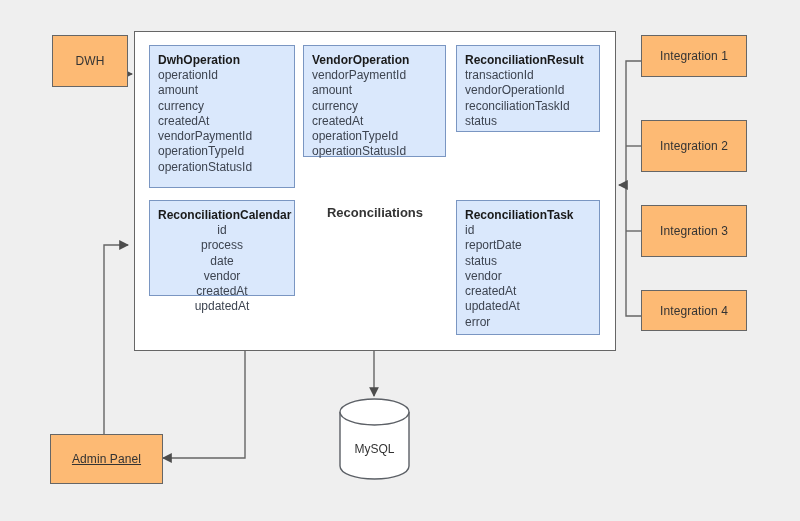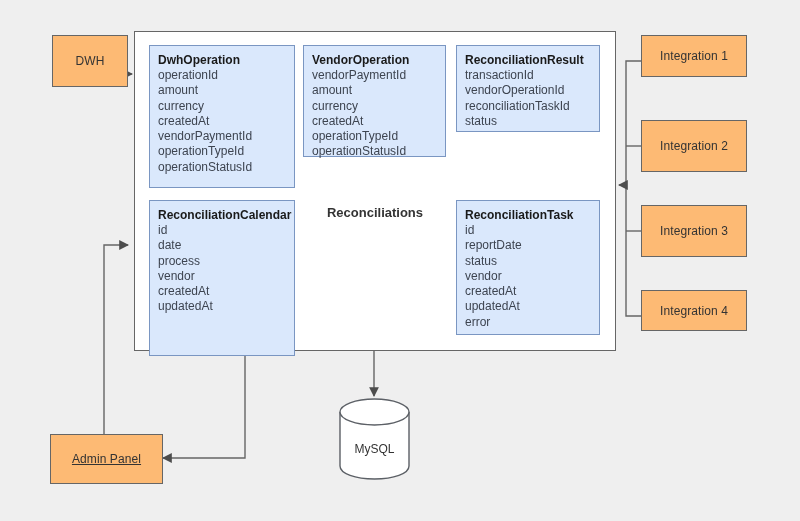--- a/index.html
+++ b/index.html
@@ -148,25 +148,25 @@
   </div>
 
   <div class="node entity" style="left:456px; top:45px; width:144px; height:87px;">
     <div class="ent-title">ReconciliationResult</div>
     <div class="ent-field">transactionId</div>
     <div class="ent-field">vendorOperationId</div>
     <div class="ent-field">reconciliationTaskId</div>
     <div class="ent-field">status</div>
   </div>
 
-  <div class="node entity" style="left:149px; top:200px; width:146px; height:156px;">
+  <div class="node entity" style="left:149px; top:200px; width:146px; height:96px;text-align:center;">
     <div class="ent-title">ReconciliationCalendar</div>
     <div class="ent-field">id</div>
+    <div class="ent-field">process</div>
     <div class="ent-field">date</div>
-    <div class="ent-field">process</div>
     <div class="ent-field">vendor</div>
     <div class="ent-field">createdAt</div>
     <div class="ent-field">updatedAt</div>
   </div>
 
   <div class="node entity" style="left:456px; top:200px; width:144px; height:135px;">
     <div class="ent-title">ReconciliationTask</div>
     <div class="ent-field">id</div>
     <div class="ent-field">reportDate</div>
     <div class="ent-field">status</div>

